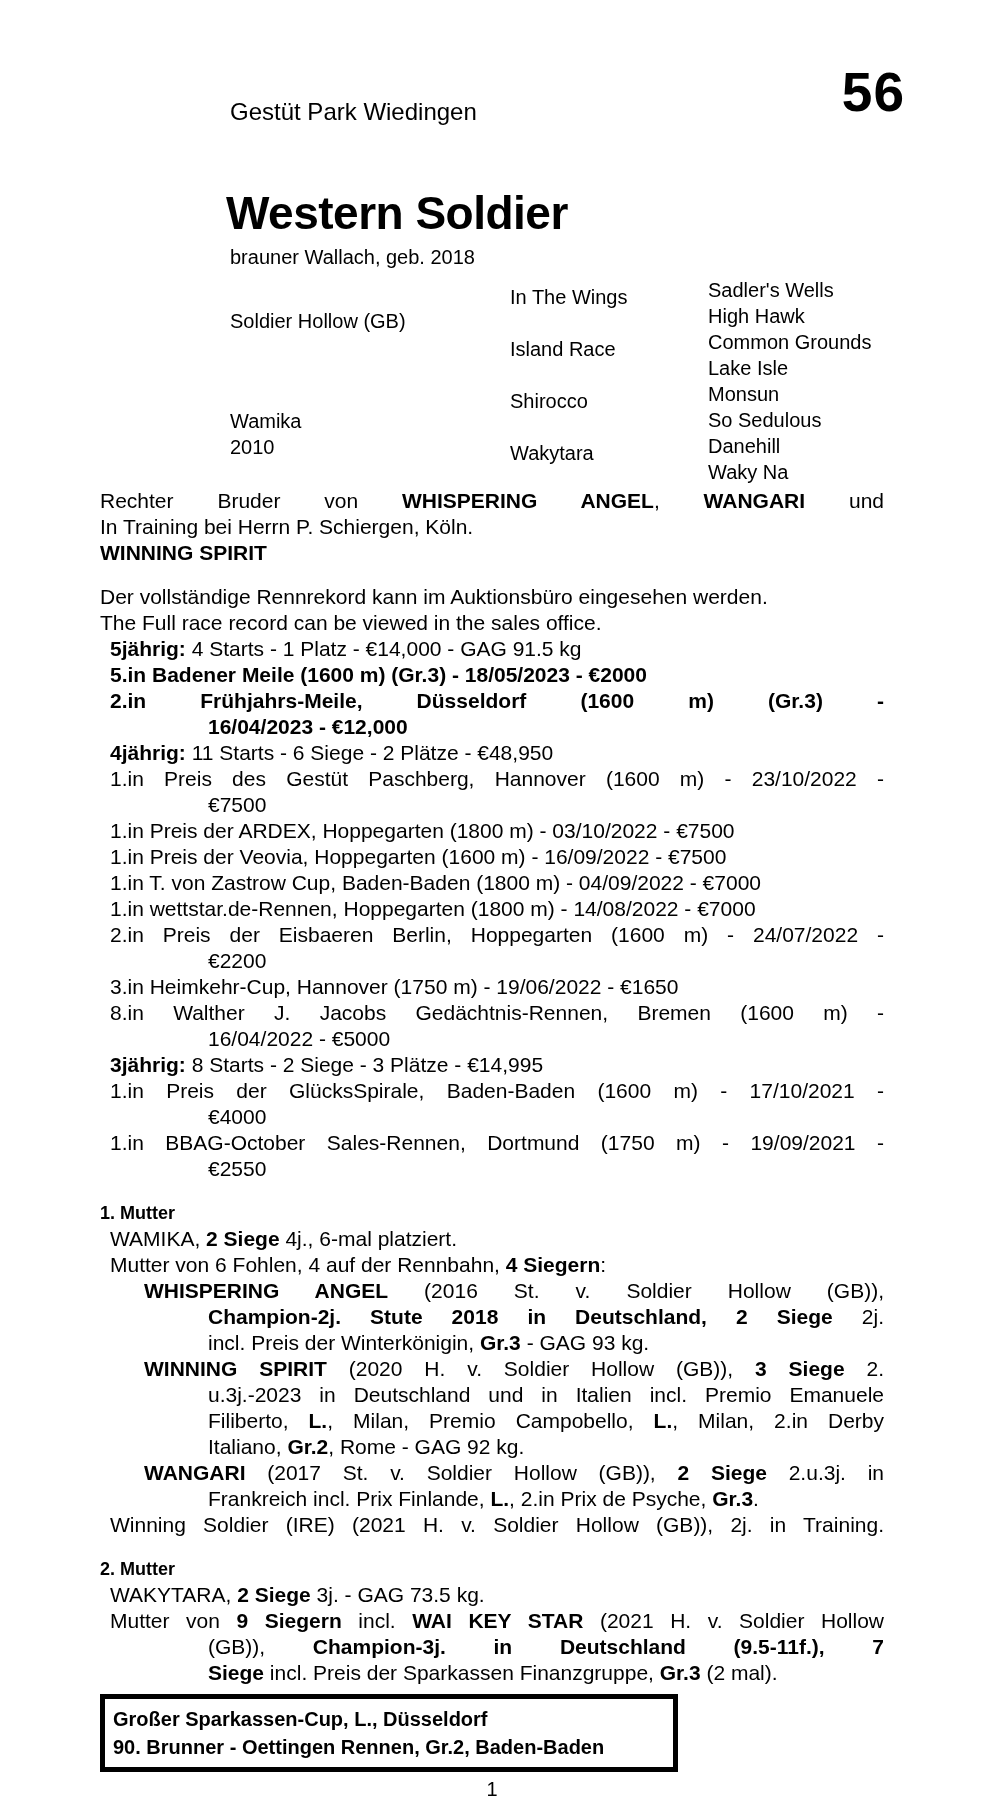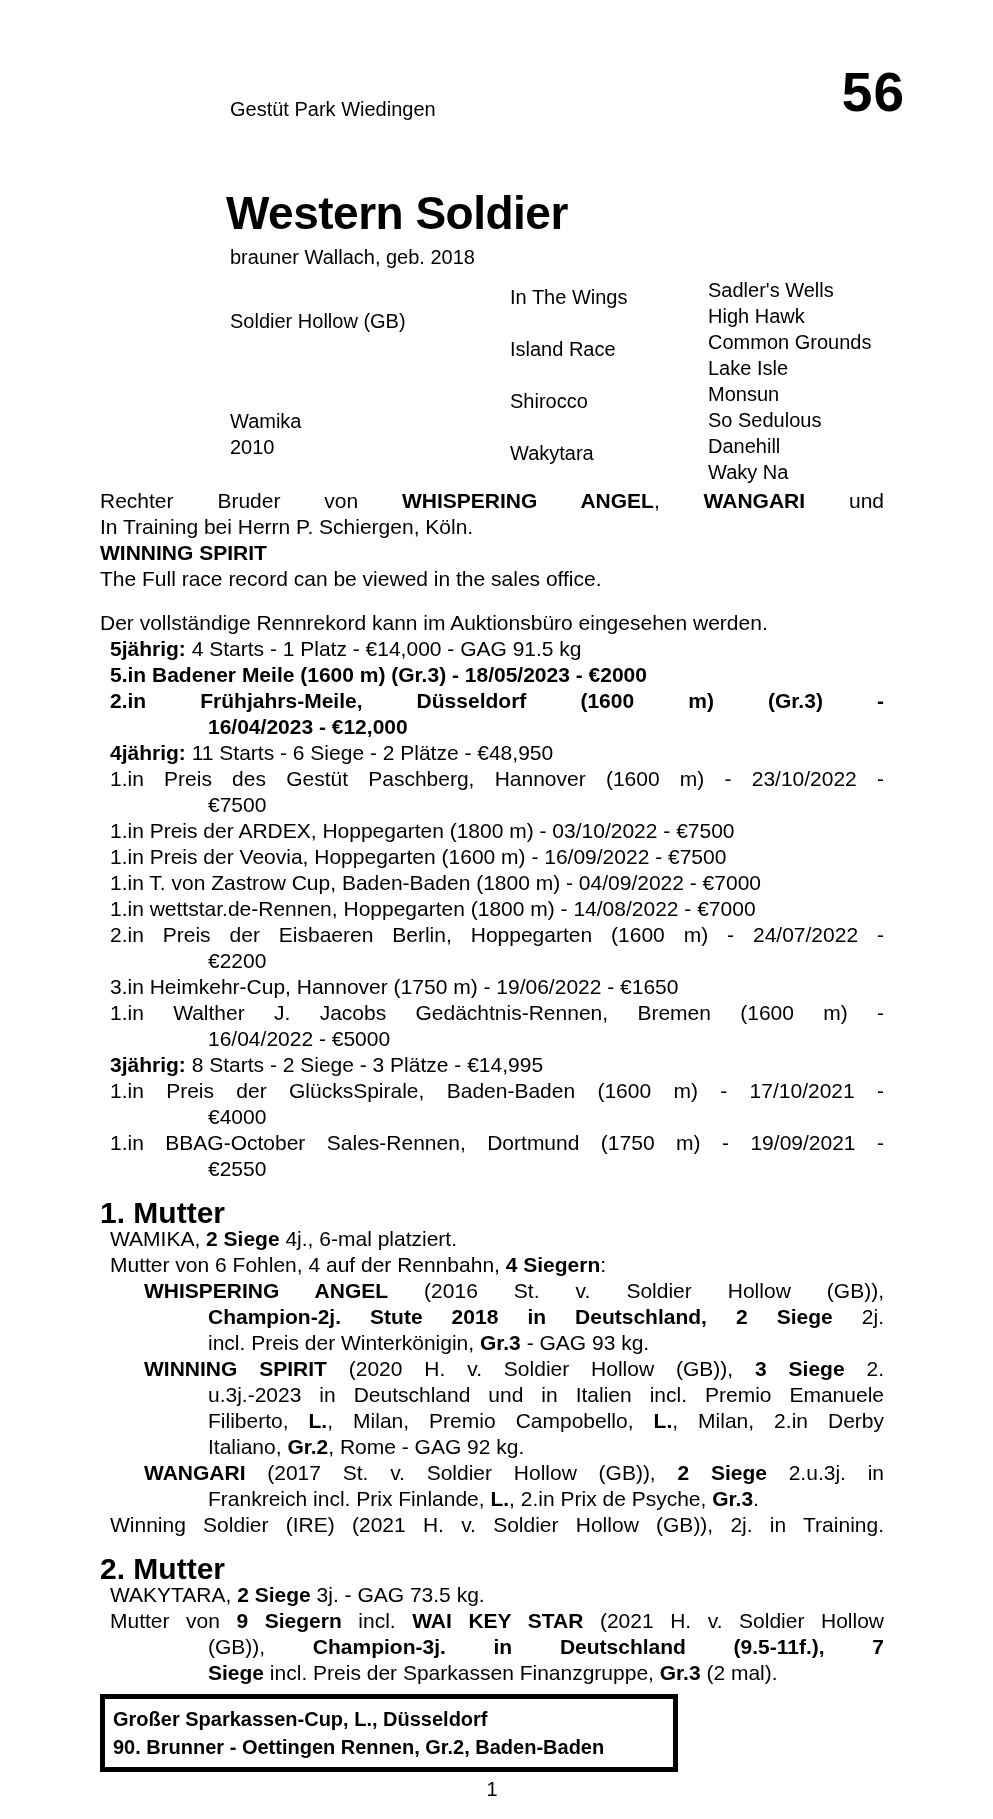--- a/index.html
+++ b/index.html
@@ -1,18 +1,18 @@
 <!DOCTYPE html>
 <html><head>
 <meta charset="utf-8">
 <style>
   html,body{margin:0;padding:0;background:#e8e8e8;}
   .page{position:relative;width:993px;height:1819px;background:#ffffff;color:#000;
         font-family:"Liberation Sans",sans-serif;overflow:hidden;margin:0 auto;}
-  .hdr-breeder{position:absolute;left:230px;top:98px;font-size:20px;white-space:nowrap;}
+  .hdr-breeder{position:absolute;left:230px;top:98px;font-size:24px;white-space:nowrap;}
   .lot{position:absolute;right:88px;top:60px;font-size:55px;font-weight:bold;letter-spacing:1px;}
   .title{position:absolute;left:226px;top:186px;font-size:46px;font-weight:bold;white-space:nowrap;letter-spacing:-0.5px;}
   .subtitle{position:absolute;left:230px;top:246px;font-size:20px;white-space:nowrap;}
   .ped-item{position:absolute;font-size:20px;line-height:26px;white-space:nowrap;}
   .p-sire{left:230px;top:308px;}
   .p-dam1{left:230px;top:408px;}
   .p-dam2{left:230px;top:434px;}
   .p-g2-0{left:510px;top:284px;}
   .p-g2-1{left:510px;top:336px;}
   .p-g2-2{left:510px;top:388px;}
@@ -26,21 +26,21 @@
   .p-g3-6{left:708px;top:433px;}
   .p-g3-7{left:708px;top:459px;}
   .bodytext{position:absolute;left:100px;top:488px;width:784px;font-size:21px;line-height:26px;}
   .ln{min-height:26px;white-space:nowrap;}
   .jl{white-space:normal;text-align:justify;text-align-last:justify;}
   .b{font-weight:bold;}
   .race{padding-left:10px;}
   .cont{padding-left:108px;}
   .name{padding-left:44px;}
   .gap{margin-top:18px;}
-  .hd{font-weight:bold;font-size:30px;}
+  .hd{font-weight:bold;font-size:18px;}
   .btbox{margin-top:8px;width:552px;border:5px solid #000;padding:6px 8px;
          font-weight:bold;font-size:20px;line-height:28px;}
   .btbox .ln{min-height:28px;}
   .pagenum{margin-top:4px;width:784px;text-align:center;font-size:20px;}
 </style>
 </head>
 <body>
 
 <div class="page">
 
@@ -67,38 +67,38 @@
     <div class="ped-item p-g3-6">Danehill</div>
     <div class="ped-item p-g3-7">Waky Na</div>
   </div>
 
   <div class="bodytext">
 
     <div class="ln jl"><span>Rechter Bruder von </span><span class="b">WHISPERING ANGEL</span><span>, </span><span class="b">WANGARI</span><span> und</span></div>
     <div class="ln">In Training bei Herrn P. Schiergen, Köln.</div>
     <div class="ln"><span class="b">WINNING SPIRIT</span></div>
 
+    <div class="ln gap">Der vollständige Rennrekord kann im Auktionsbüro eingesehen werden.</div>
     <div class="ln">The Full race record can be viewed in the sales office.</div>
-    <div class="ln gap">Der vollständige Rennrekord kann im Auktionsbüro eingesehen werden.</div>
 
     <div class="ln race"><span class="b">5jährig:</span><span> 4 Starts - 1 Platz - €14,000 - GAG 91.5 kg</span></div>
     <div class="ln race"><span class="b">5.in Badener Meile (1600 m) (Gr.3) - 18/05/2023 - €2000</span></div>
     <div class="ln race jl"><span class="b">2.in Frühjahrs-Meile, Düsseldorf (1600 m) (Gr.3) -</span></div>
     <div class="ln cont"><span class="b">16/04/2023 - €12,000</span></div>
     <div class="ln race"><span class="b">4jährig:</span><span> 11 Starts - 6 Siege - 2 Plätze - €48,950</span></div>
     <div class="ln race jl"><span>1.in Preis des Gestüt Paschberg, Hannover (1600 m) - 23/10/2022 -</span></div>
     <div class="ln cont"><span>€7500</span></div>
     <div class="ln race"><span>1.in Preis der ARDEX, Hoppegarten (1800 m) - 03/10/2022 - €7500</span></div>
     <div class="ln race"><span>1.in Preis der Veovia, Hoppegarten (1600 m) - 16/09/2022 - €7500</span></div>
     <div class="ln race"><span>1.in T. von Zastrow Cup, Baden-Baden (1800 m) - 04/09/2022 - €7000</span></div>
     <div class="ln race"><span>1.in wettstar.de-Rennen, Hoppegarten (1800 m) - 14/08/2022 - €7000</span></div>
     <div class="ln race jl"><span>2.in Preis der Eisbaeren Berlin, Hoppegarten (1600 m) - 24/07/2022 -</span></div>
     <div class="ln cont"><span>€2200</span></div>
     <div class="ln race"><span>3.in Heimkehr-Cup, Hannover (1750 m) - 19/06/2022 - €1650</span></div>
-    <div class="ln race jl"><span>1.in Walther J. Jacobs Gedächtnis-Rennen, Bremen (1600 m) -</span></div>
+    <div class="ln race jl"><span>8.in Walther J. Jacobs Gedächtnis-Rennen, Bremen (1600 m) -</span></div>
     <div class="ln cont"><span>16/04/2022 - €5000</span></div>
     <div class="ln race"><span class="b">3jährig:</span><span> 8 Starts - 2 Siege - 3 Plätze - €14,995</span></div>
     <div class="ln race jl"><span>1.in Preis der GlücksSpirale, Baden-Baden (1600 m) - 17/10/2021 -</span></div>
     <div class="ln cont"><span>€4000</span></div>
     <div class="ln race jl"><span>1.in BBAG-October Sales-Rennen, Dortmund (1750 m) - 19/09/2021 -</span></div>
     <div class="ln cont"><span>€2550</span></div>
 
     <div class="ln hd gap">1. Mutter</div>
     <div class="ln race"><span>WAMIKA, </span><span class="b">2 Siege</span><span> 4j., 6-mal platziert.</span></div>
     <div class="ln race"><span>Mutter von 6 Fohlen, 4 auf der Rennbahn, </span><span class="b">4 Siegern</span><span>:</span></div>

